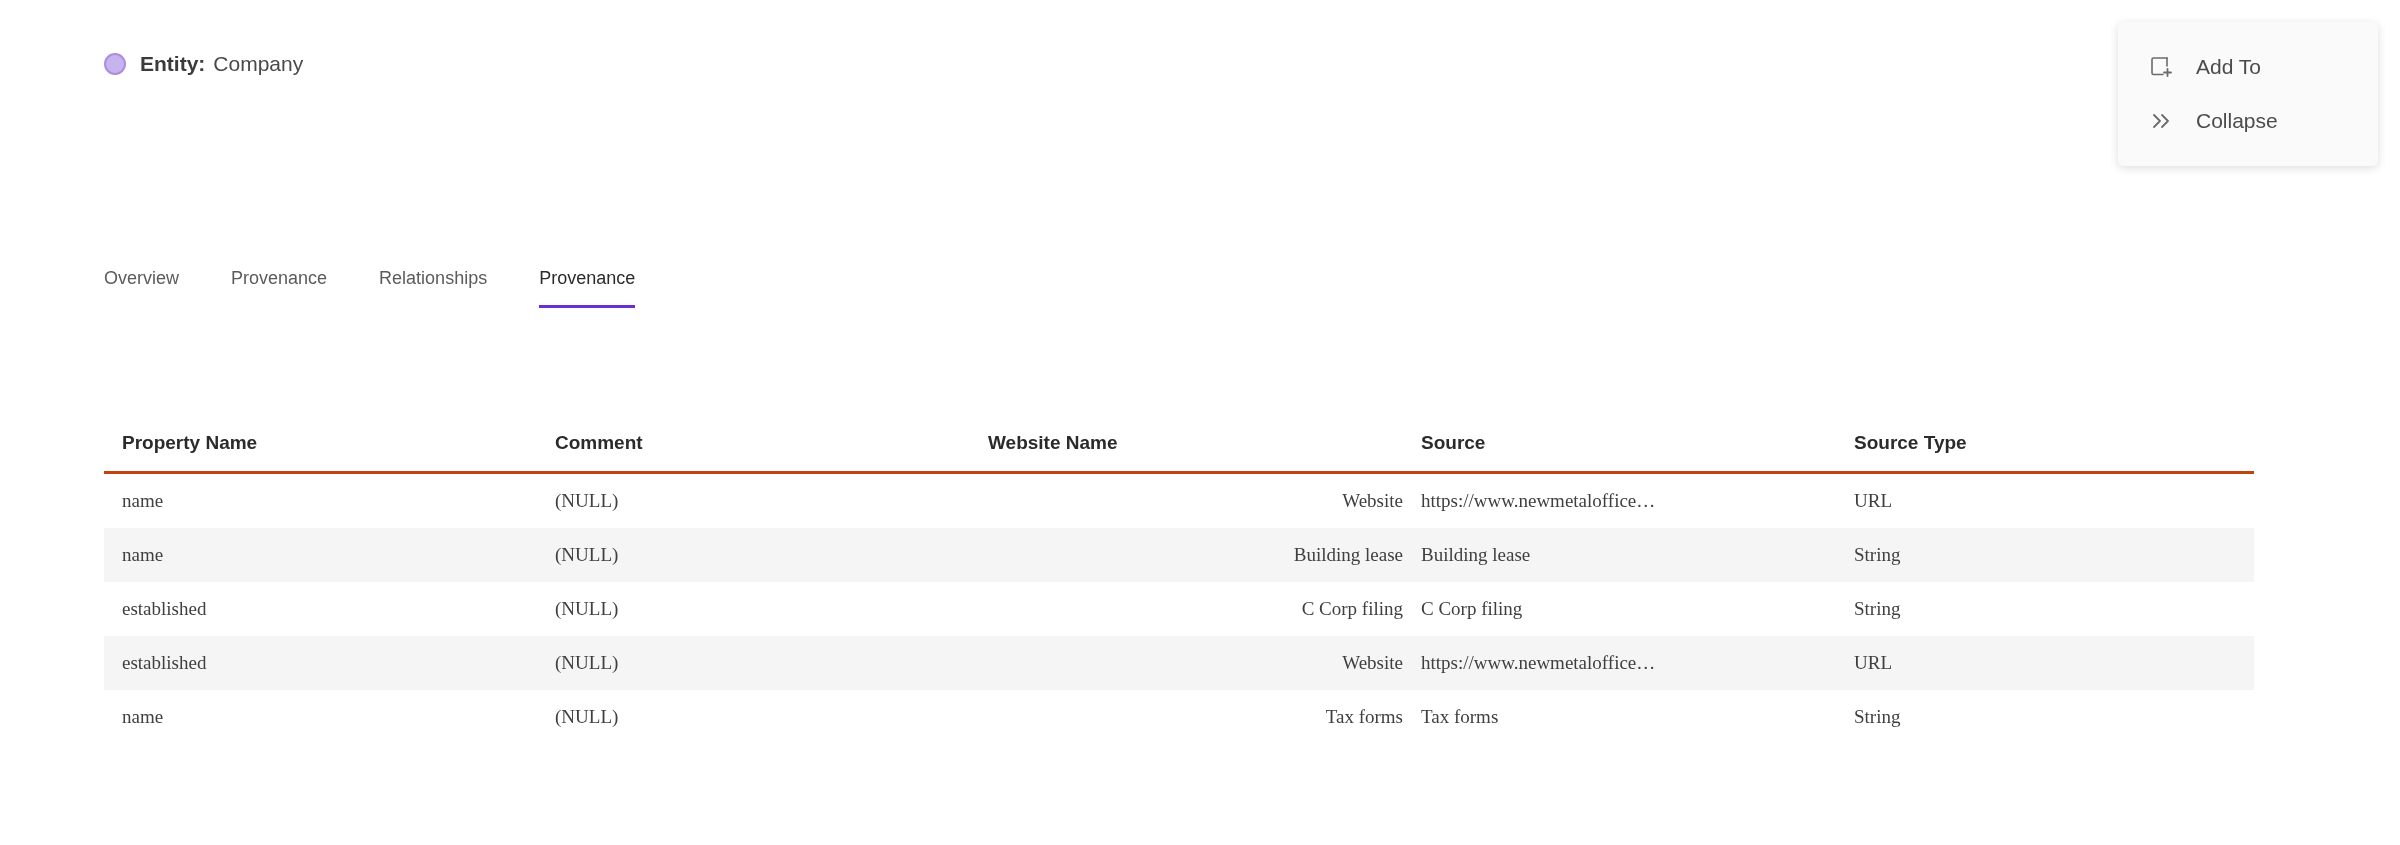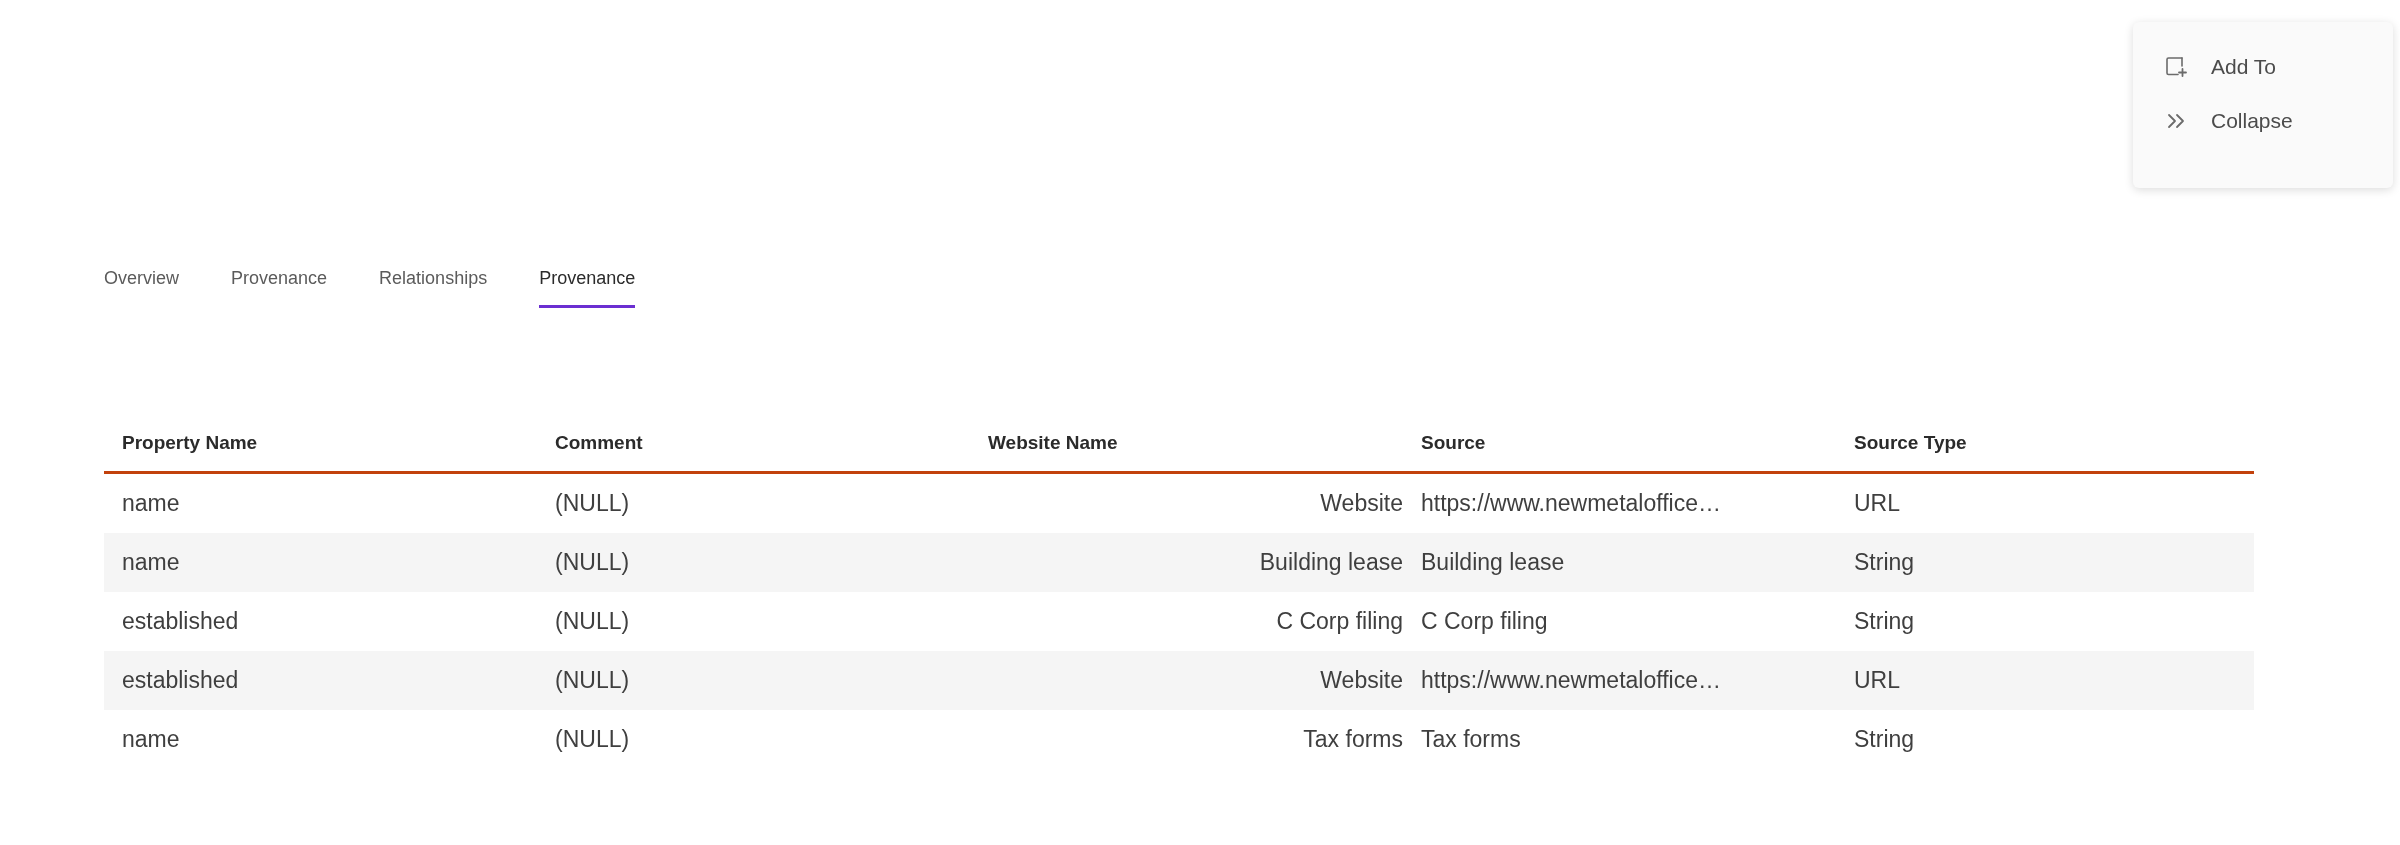--- a/index.html
+++ b/index.html
@@ -94,46 +94,47 @@
   }
   table.prov-table th {
     text-align: left;
     font-size: 19px;
     font-weight: bold;
     color: #2b2b2b;
     padding: 0 0 17px 18px;
     border-bottom: 3px solid #c2410c;
   }
   table.prov-table td {
-    font-size: 23px;
+    font-size: 19px;
     color: #3f3f3f;
     padding: 16px 0 16px 18px;
     white-space: nowrap;
     overflow: hidden;
     text-overflow: ellipsis;
+    font-family: Liberation Serif, serif;
   }
   table.prov-table tbody tr.alt {
     background: #f5f5f5;
   }
   .col-0 { width: 415px; }
   .col-1 { width: 415px; }
   .col-2 { width: 415px; text-align: right; }
   .col-3 { width: 415px; }
   .col-4 { width: 400px; }
 
   
   .float-panel {
     position: absolute;
-    right: 7px;
+    right: 22px;
     top: 22px;
     width: 260px;
     background: #fafafa;
     border-radius: 6px;
     box-shadow: 0 2px 10px rgba(0,0,0,0.14);
-    padding: 18px 0 40px 0;
+    padding: 18px 0 18px 0;
     box-sizing: border-box;
   }
   .panel-item {
     display: flex;
     align-items: center;
     padding: 14px 0 14px 30px;
     cursor: pointer;
   }
   .panel-item .p-icon {
     width: 34px;
@@ -147,20 +148,25 @@
     font-size: 21px;
     color: #4b4b4b;
     margin-left: 14px;
     white-space: nowrap;
   }
 </style>
 </head>
 <body>
 
 <div class="page-header">
+  <div class="entity-row">
+    <span class="entity-dot"></span>
+    <span class="entity-label">Entity:</span>
+    <span class="entity-value">Company</span>
+  </div>
 </div>
 
 <div class="tabs">
   <div class="tab">Overview</div>
   <div class="tab">Provenance</div>
   <div class="tab">Relationships</div>
   <div class="tab active">Provenance</div>
 </div>
 
 <div class="table-wrap">

